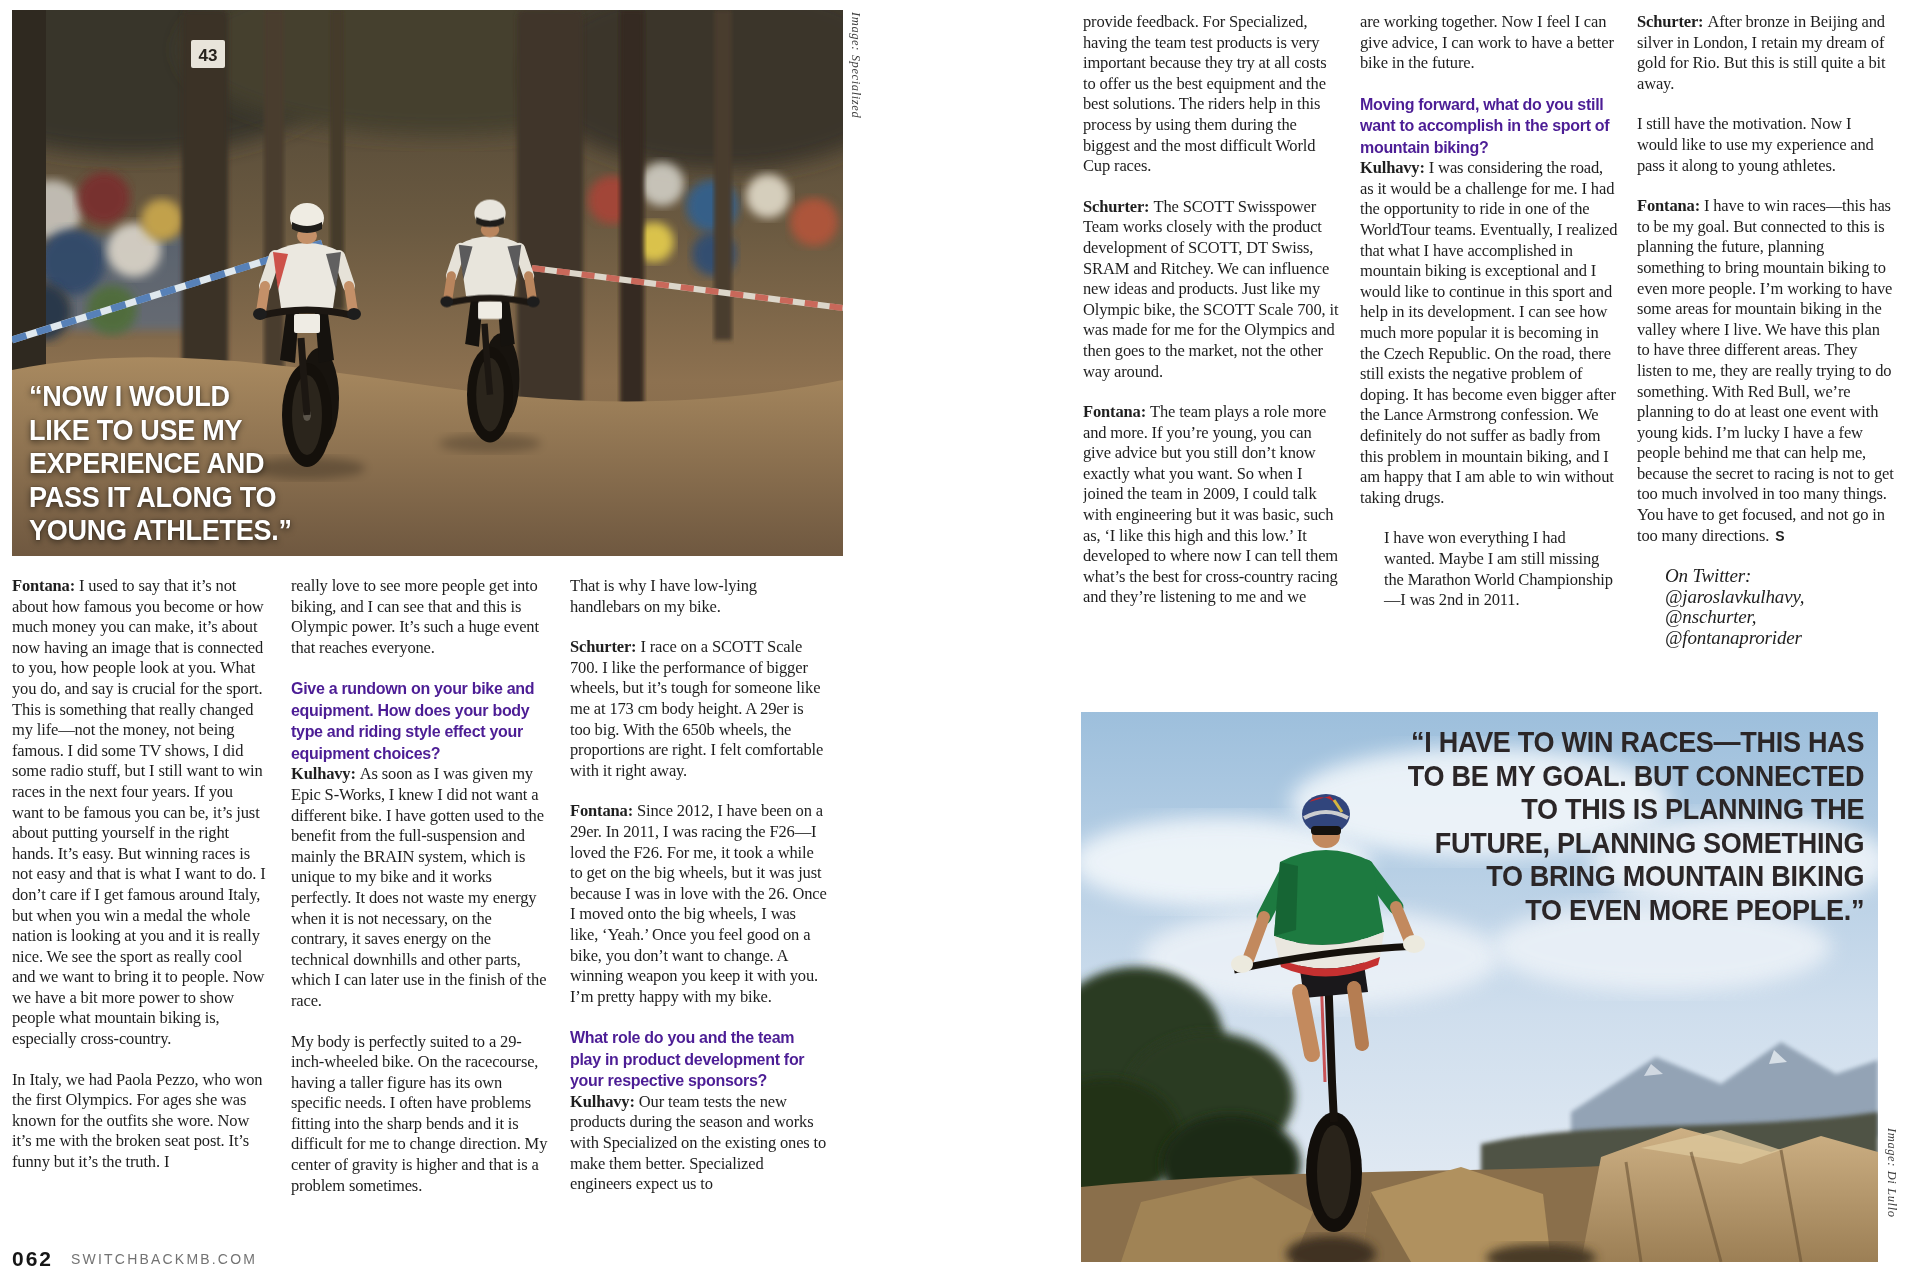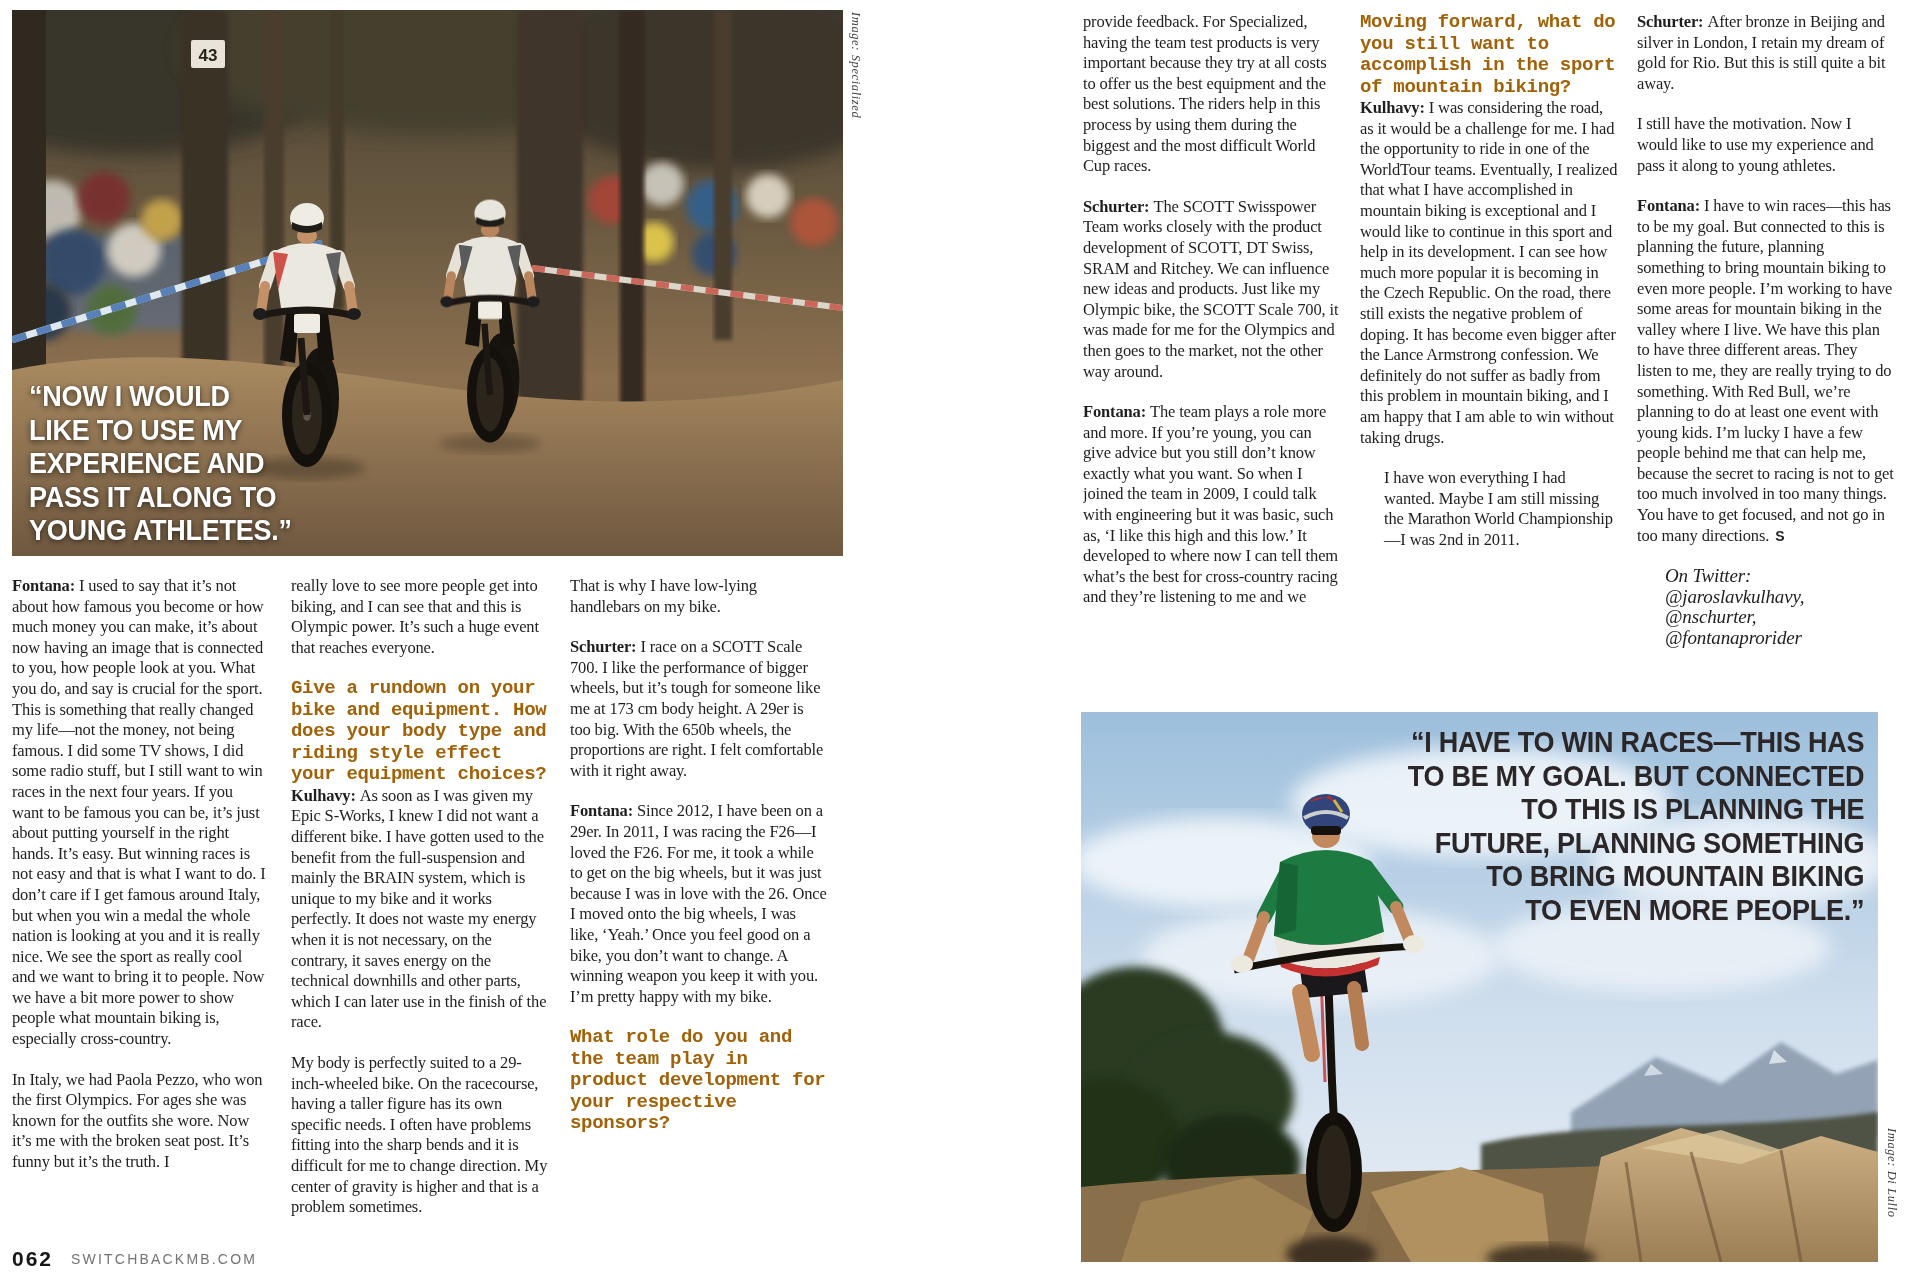--- a/index.html
+++ b/index.html
@@ -23,22 +23,22 @@
       transform:scaleX(.9);transform-origin:right top;}
   
   .credit{position:absolute;writing-mode:vertical-rl;font-style:italic;
       font-size:12.5px;color:#3d3d3d;letter-spacing:.6px;}
   .credit-left{left:848px;top:12px;}
   .credit-right{left:1884px;top:1128px;}
   
   .col{position:absolute;color:#1e1e1e;font-size:16.5px;line-height:20.6px;
       letter-spacing:-.15px;overflow:hidden;text-align:left;}
   .col p{margin:0 0 20px 0;}
-  .col p.question{font-family:Liberation Mono, monospace;font-weight:700;
-      font-size:19px;line-height:21.5px;color:#a16207;letter-spacing:-.3px;margin:0;}
+  .col p.question{font-family:Liberation Sans, sans-serif;font-weight:700;
+      font-size:16px;line-height:21.5px;color:#4c1d95;letter-spacing:-.3px;margin:0;}
   .col p.indent{padding-left:24px;}
   .col p.twitter{font-style:italic;font-size:19px;margin-left:28px;}
   .col strong{font-weight:700;}
   .endmark{font-family:"Liberation Sans",sans-serif;font-weight:700;font-size:14px;
       letter-spacing:1px;padding-left:6px;}
   .lcol1{left:12px;top:576px;width:256px;height:678px;}
   .lcol2{left:291px;top:576px;width:258px;height:678px;}
   .lcol3{left:570px;top:576px;width:257px;height:678px;}
   .rcol1{left:1083px;top:12px;width:256px;height:696px;}
   .rcol2{left:1360px;top:12px;width:258px;height:696px;}
@@ -189,33 +189,35 @@
       <p class="para">really love to see more people get into biking, and I can see that and this is Olympic power. It’s such a huge event that reaches everyone.</p>
       <p class="question">Give a rundown on your bike and equipment. How does your body type and riding style effect your equipment choices?</p>
       <p class="para"><strong>Kulhavy: </strong>As soon as I was given my Epic S-Works, I knew I did not want a different bike. I have gotten used to the benefit from the full-suspension and mainly the BRAIN system, which is unique to my bike and it works perfectly. It does not waste my energy when it is not necessary, on the contrary, it saves energy on the technical downhills and other parts, which I can later use in the finish of the race.</p>
       <p class="para">My body is perfectly suited to a 29-inch-wheeled bike. On the racecourse, having a taller figure has its own specific needs. I often have problems fitting into the sharp bends and it is difficult for me to change direction. My center of gravity is higher and that is a problem sometimes.</p>
     </div>
   <div class="col lcol3">
       <p class="para">That is why I have low-lying handlebars on my bike.</p>
       <p class="para"><strong>Schurter: </strong>I race on a SCOTT Scale 700. I like the performance of bigger wheels, but it’s tough for someone like me at 173 cm body height. A 29er is too big. With the 650b wheels, the proportions are right. I felt comfortable with it right away.</p>
       <p class="para"><strong>Fontana: </strong>Since 2012, I have been on a 29er. In 2011, I was racing the F26—I loved the F26. For me, it took a while to get on the big wheels, but it was just because I was in love with the 26. Once I moved onto the big wheels, I was like, ‘Yeah.’ Once you feel good on a bike, you don’t want to change. A winning weapon you keep it with you. I’m pretty happy with my bike.</p>
       <p class="question">What role do you and the team play in product development for your respective sponsors?</p>
+      <p class="para"><strong>Kulhavy: </strong>Our team tests the new products during the season and works with Specialized on the existing ones to make them better. Specialized engineers expect us to</p>
     </div>
 
   <div class="footer">
     <span class="page-num">062</span>
     <span class="site-name">SWITCHBACKMB.COM</span>
   </div>
 
   <div class="col rcol1">
       <p class="para">provide feedback. For Specialized, having the team test products is very important because they try at all costs to offer us the best equipment and the best solutions. The riders help in this process by using them during the biggest and the most difficult World Cup races.</p>
       <p class="para"><strong>Schurter: </strong>The SCOTT Swisspower Team works closely with the product development of SCOTT, DT Swiss, SRAM and Ritchey. We can influence new ideas and products. Just like my Olympic bike, the SCOTT Scale 700, it was made for me for the Olympics and then goes to the market, not the other way around.</p>
       <p class="para"><strong>Fontana: </strong>The team plays a role more and more. If you’re young, you can give advice but you still don’t know exactly what you want. So when I joined the team in 2009, I could talk with engineering but it was basic, such as, ‘I like this high and this low.’ It developed to where now I can tell them what’s the best for cross-country racing and they’re listening to me and we</p>
     </div>
   <div class="col rcol2">
+      <p class="para">are working together. Now I feel I can give advice, I can work to have a better bike in the future.</p>
       <p class="question">Moving forward, what do you still want to accomplish in the sport of mountain biking?</p>
       <p class="para"><strong>Kulhavy: </strong>I was considering the road, as it would be a challenge for me. I had the opportunity to ride in one of the WorldTour teams. Eventually, I realized that what I have accomplished in mountain biking is exceptional and I would like to continue in this sport and help in its development. I can see how much more popular it is becoming in the Czech Republic. On the road, there still exists the negative problem of doping. It has become even bigger after the Lance Armstrong confession. We definitely do not suffer as badly from this problem in mountain biking, and I am happy that I am able to win without taking drugs.</p>
       <p class="para indent">I have won everything I had wanted. Maybe I am still missing the Marathon World Championship—I was 2nd in 2011.</p>
     </div>
   <div class="col rcol3">
       <p class="para"><strong>Schurter: </strong>After bronze in Beijing and silver in London, I retain my dream of gold for Rio. But this is still quite a bit away.</p>
       <p class="para">I still have the motivation. Now I would like to use my experience and pass it along to young athletes.</p>
       <p class="para"><strong>Fontana: </strong>I have to win races—this has to be my goal. But connected to this is planning the future, planning something to bring mountain biking to even more people. I’m working to have some areas for mountain biking in the valley where I live. We have this plan to have three different areas. They listen to me, they are really trying to do something. With Red Bull, we’re planning to do at least one event with young kids. I’m lucky I have a few people behind me that can help me, because the secret to racing is not to get too much involved in too many things. You have to get focused, and not go in too many directions.<span class="endmark">S</span></p>
       <p class="twitter">On Twitter: @jaroslavkulhavy, @nschurter, @fontanaprorider</p>
     </div>

